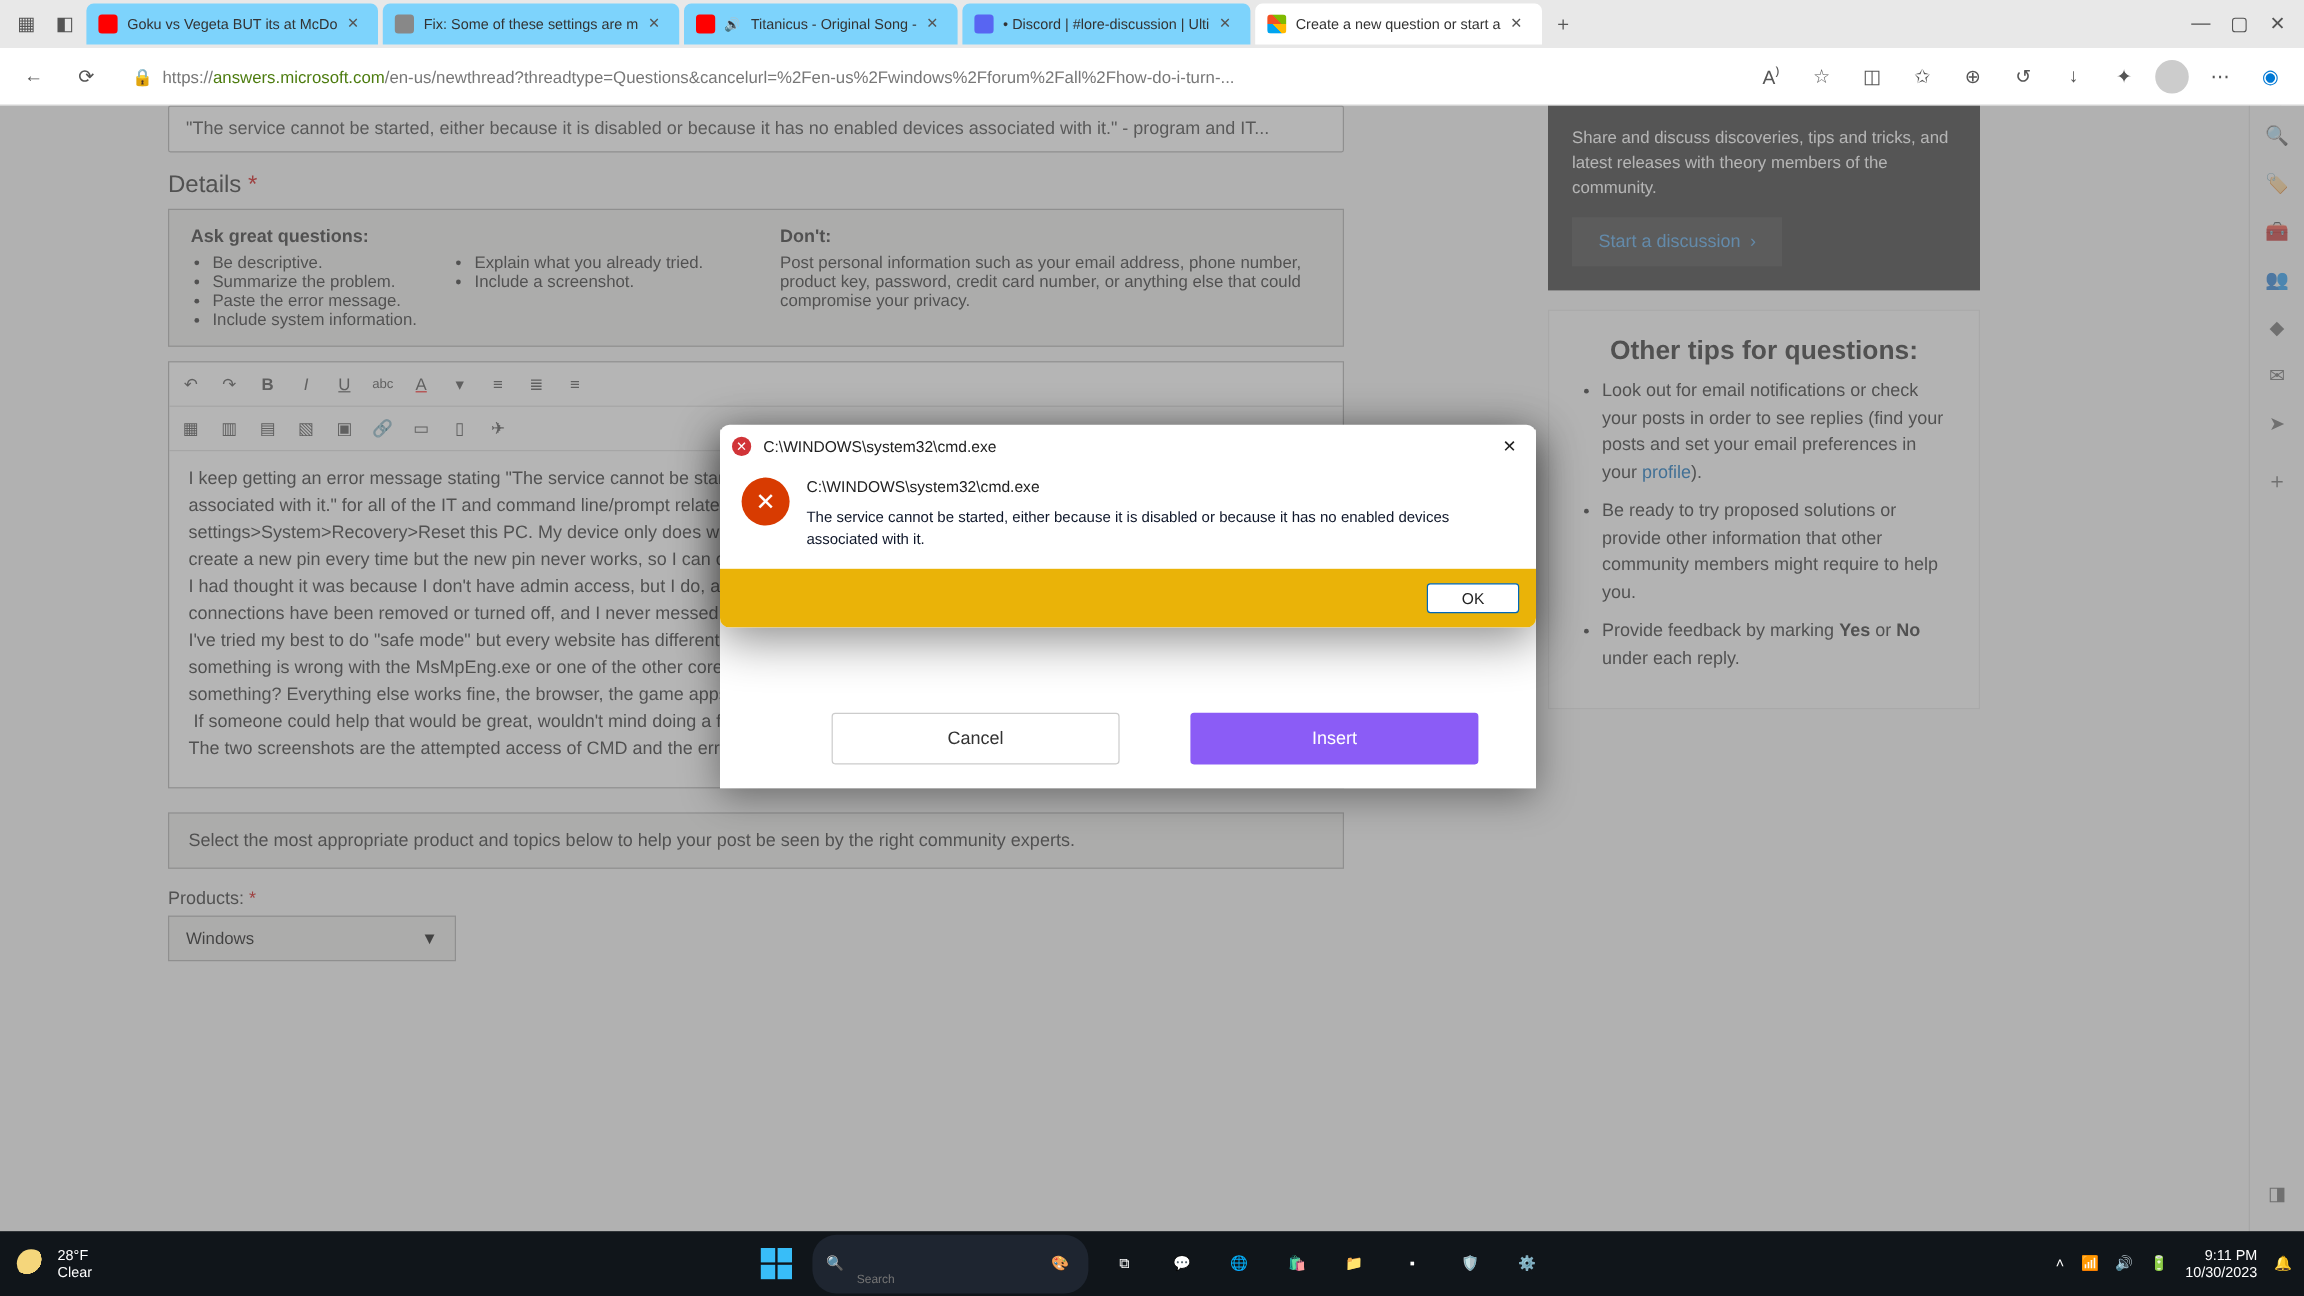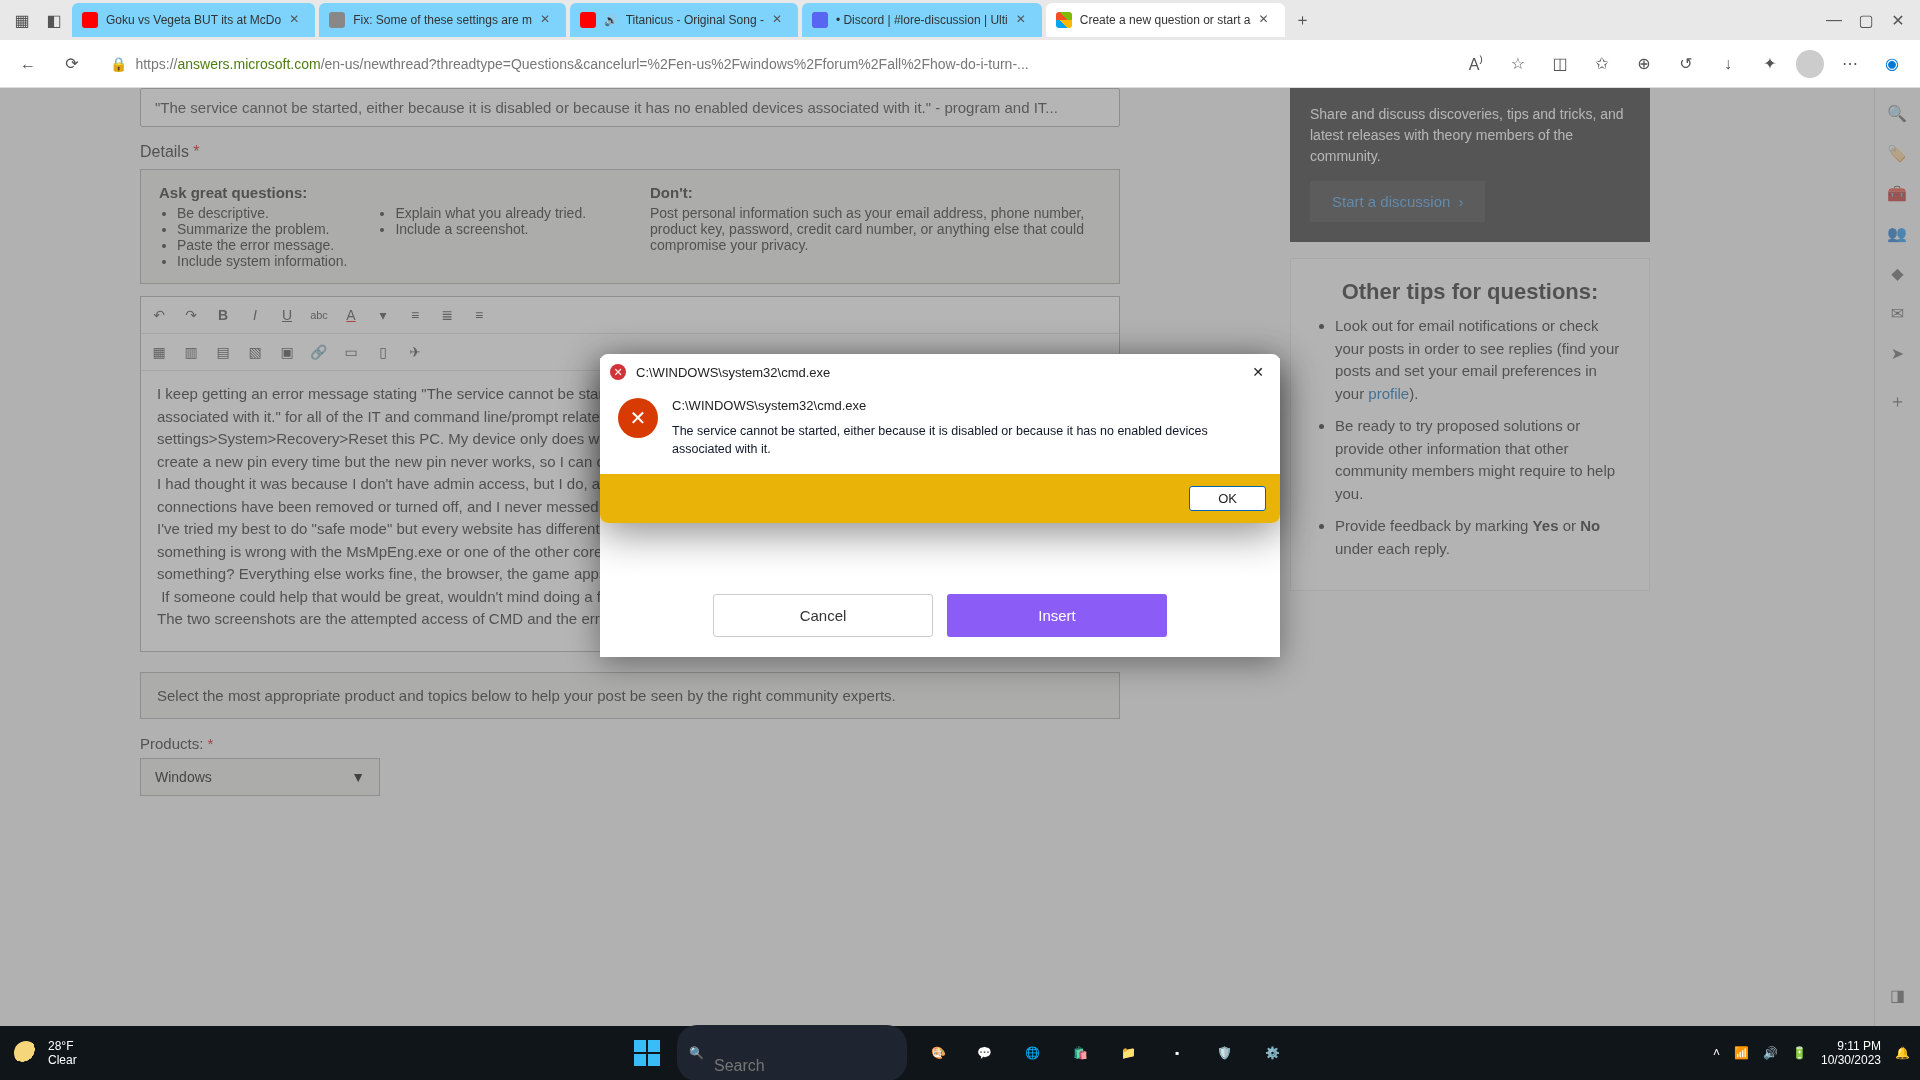--- a/index.html
+++ b/index.html
@@ -31,21 +31,21 @@
 .page-dim-overlay { position:absolute; inset:0; background:rgba(120,120,120,0.55); z-index:5; pointer-events:none; }
 .page-content { position:relative; flex:1; padding: 0 20px; overflow:hidden; }
 .page-scrollbar { width:20px; background:#f0f0f0; display:flex; flex-direction:column; align-items:center; justify-content:space-between; border-left:1px solid #ddd;}
 .scroll-arrow { font-size:10px; color:#666; padding:2px;}
 .scroll-thumb { position:absolute; right:4px; top:100px; width:10px; height:620px; background:#bdbdbd; border-radius:6px;}
 
 .main-col { width: 980px; margin-left: 120px; }
 .sidebar-col { position:absolute; left: 1290px; top: 0; width: 360px; }
 
 .title-input { width:100%; border:1px solid #aaa; background:#fff; padding:10px 14px; font-size:15px; color:#333; border-radius:2px;}
-.details-label { font-size:16px; color:#222; margin:16px 0 8px; }
+.details-label { font-size:20px; color:#222; margin:16px 0 8px; }
 .req { color:#c00; }
 .tip-box { border:1px solid #aaa; background:#ecebe9; padding:14px 18px; display:flex; gap:40px; font-size:14px; color:#222;}
 .tip-box h4 { font-size:15px; margin-bottom:4px; }
 .tip-box ul { list-style: disc; padding-left:18px; }
 .tip-col { flex:1; }
 .col-two-list { display:flex; gap:30px; }
 .editor-box { border:1px solid #aaa; background:#fff; margin-top:12px; }
 .toolbar { display:flex; gap:4px; padding:4px; border-bottom:1px solid #ddd; flex-wrap:wrap;}
 .tb-btn { width:28px; height:28px; display:flex; align-items:center; justify-content:center; color:#444; border:1px solid transparent; font-size:14px;}
 .editor-body { padding:12px 16px; font-size:15px; line-height:1.5; color:#222; min-height:280px;}
@@ -62,21 +62,21 @@
 .side-panel li { margin-bottom:10px; line-height:1.5;}
 .side-panel a { color:#0067b8; text-decoration:none;}
 .side-panel .b { font-weight:600;}
 
 
 .edge-sidebar { position:absolute; top:88px; right:0; width:46px; background:#f5f5f5; border-left:1px solid #ddd; bottom:34px; display:flex; flex-direction:column; align-items:center; gap:18px; padding-top:14px; z-index:1;}
 .edge-sidebar .ico { width:22px; height:22px; color:#666; display:flex; align-items:center; justify-content:center;}
 .edge-sidebar .add { margin-top:8px; font-size:18px;}
 .insert-modal { position:absolute; left:600px; top:358px; width:680px; background:#fff; box-shadow:0 6px 30px rgba(0,0,0,.4); z-index:25;}
 .ins-bottom { display:flex; gap:14px; padding:16px 20px 20px; justify-content:center;}
-.ins-btn { width:220px; padding:12px 0; text-align:center; font-size:15px; border:none; border-radius:3px;}
+.ins-btn { width:240px; padding:12px 0; text-align:center; font-size:15px; border:none; border-radius:3px;margin-left:45px;}
 .ins-cancel { background:#fff; border:1px solid #ccc; color:#333;}
 .ins-insert { background:#8b5cf6; color:#fff;}
 
 .win-dialog { position:absolute; left:600px; top:354px; width:680px; background:#fff; border-radius:8px; box-shadow:0 10px 40px rgba(0,0,0,.45); z-index:30; overflow:hidden;}
 .win-title { display:flex; align-items:center; gap:10px; padding:6px 10px; font-size:13px; color:#222;}
 .win-title .close-dialog { margin-left:auto; width:24px; height:24px; display:flex; align-items:center; justify-content:center; font-size:14px;}
 .win-title .err-dot { width:16px; height:16px; background:#d13438; border-radius:50%; display:flex; align-items:center; justify-content:center; color:#fff; font-size:11px;}
 .win-body { display:flex; gap:14px; padding:8px 18px 16px;}
 .big-err { width:40px; height:40px; background:#d83b01; border-radius:50%; display:flex; align-items:center; justify-content:center; color:#fff; font-size:20px; flex:0 0 40px;}
 .win-body-text h5 { font-size:13px; font-weight:400; color:#222; margin-bottom:10px;}
@@ -86,21 +86,21 @@
 
 
 .taskbar { position:absolute; bottom:0; left:0; right:0; height:54px; background:#10151a; display:flex; align-items:center; color:#fff; font-size:12px; z-index:50;}
 .weather { display:flex; align-items:center; gap:10px; padding:0 14px;}
 .moon { width:24px; height:24px; border-radius:50%; background: radial-gradient(circle at 35% 35%, #f5d67b 55%, transparent 56%);}
 .task-center { position:absolute; left:50%; transform:translateX(-50%); display:flex; align-items:center; gap:12px;}
 .task-ico { width:36px; height:36px; display:flex; align-items:center; justify-content:center; border-radius:4px;}
 .start-logo { width:26px; height:26px; display:grid; grid-template-columns:1fr 1fr; grid-template-rows:1fr 1fr; gap:2px;}
 .start-logo span { background:#38bdf8;}
 .search-box { display:flex; align-items:center; gap:10px; background:#1e2530; border-radius:20px; padding:6px 16px 6px 12px; width:230px;}
-.search-box input { background:transparent; border:none; color:#e5e5e5; font-size:16px; outline:none; flex:1;margin-top:26px;}
+.search-box input { background:transparent; border:none; color:#e5e5e5; font-size:10px; outline:none; flex:1;margin-top:26px;}
 .tray { margin-left:auto; display:flex; align-items:center; gap:14px; padding-right:10px;}
 .clock { text-align:right; line-height:1.2;}
 </style>
 </head>
 <body>
 
 <div class="browser-chrome">
   <div class="tab-bar">
     <div class="tab-icon-btn">▦</div>
     <div class="tab-icon-btn">◧</div>

